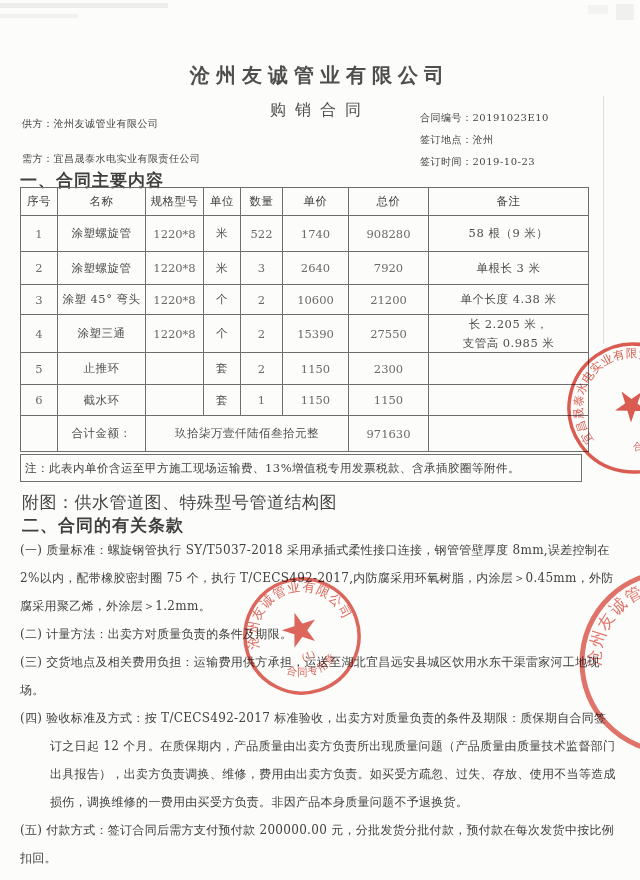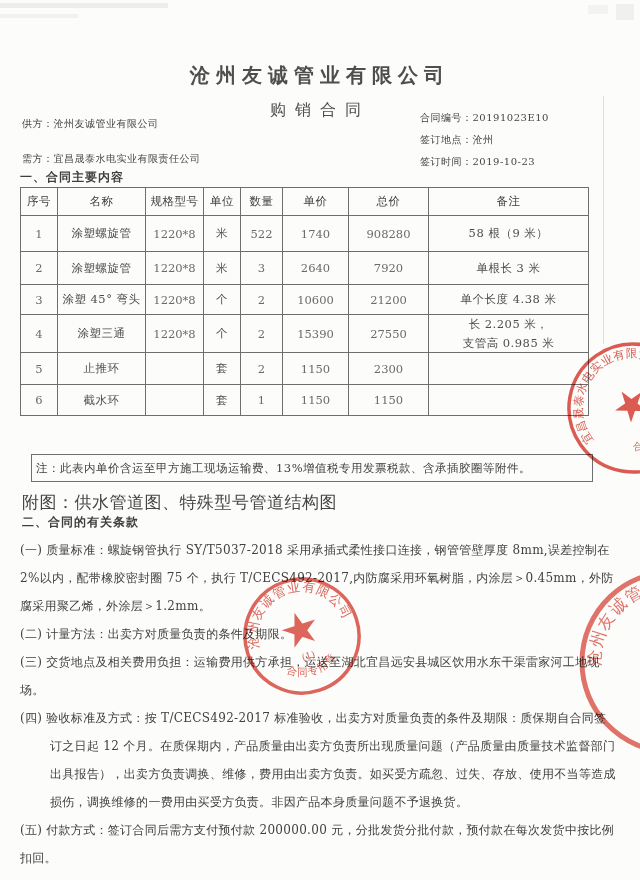--- a/index.html
+++ b/index.html
@@ -24,21 +24,21 @@
     text-align:center; font-size:16px; font-weight:400;
     letter-spacing:9px; color:#4e4e4e;
   }
   .meta { font-size:10px; color:#454545; letter-spacing:.5px; }
   .m-supplier { top:117px; left:22px; }
   .m-buyer    { top:152px; left:22px; }
   .m-no    { top:111px; left:420px; }
   .m-place { top:133px; left:420px; }
   .m-time  { top:155px; left:420px;text-align:center; }
 
-  .sec-heading { font-size:12px; font-weight:700; color:#3f3f3f; letter-spacing:1px; }
+  .sec-heading { font-size:17px; font-weight:700; color:#3f3f3f; letter-spacing:1px; }
   .sec1 { top:169px; left:20px; }
   .sec2 { top:514px; left:22px; }
 
   
   table.items {
     position:absolute; top:187px; left:20px;
     border-collapse:collapse; table-layout:fixed; width:568px;
   }
   table.items td, table.items th {
     border:1px solid #6e6e6e;
@@ -52,21 +52,21 @@
   tr.h-hd{height:28px} tr.h-r1{height:36px} tr.h-r2{height:33px}
   tr.h-r3{height:30px} tr.h-r4{height:38px} tr.h-r5{height:32px}
   tr.h-r6{height:31px} tr.h-tt{height:36px}
 
   
   .note-box {
     top:454px; left:20px; width:562px; height:28px;
     border:1px solid #707070;
     display:flex; align-items:center;
     padding-left:4px;
-    font-size:11.5px; color:#424242; letter-spacing:.5px;margin-left:11px;
+    font-size:11.5px; color:#424242; letter-spacing:.5px;
   }
   .attachment { top:491px; left:22px; font-size:17px; color:#454545; letter-spacing:.5px; }
 
   
   .clauses {
     top:536px; left:20px; width:598px;
     font-size:12px; line-height:28px; color:#414141; letter-spacing:.3px;
   }
   .clauses p { margin:0; }
   .clauses p.hang { padding-left:30px; text-indent:-30px; }
@@ -185,20 +185,27 @@
   <tr class="h-r6">
     <td class="num">6</td>
     <td>截水环</td>
     <td class="num"></td>
     <td>套</td>
     <td class="num">1</td>
     <td class="num">1150</td>
     <td class="num">1150</td>
     <td class="remark"></td>
   </tr>
+  <tr class="h-tt">
+    <td></td>
+    <td>合计金额：</td>
+    <td colspan="4">玖拾柒万壹仟陆佰叁拾元整</td>
+    <td class="num">971630</td>
+    <td></td>
+  </tr>
 </tbody>
   </table>
 
 <div class="abs note-box">
   <span>注：此表内单价含运至甲方施工现场运输费、13%增值税专用发票税款、含承插胶圈等附件。</span>
 </div>
 
 <div class="abs attachment">附图：供水管道图、特殊型号管道结构图</div>
 
 <div class="abs sec-heading sec2">二、合同的有关条款</div>

